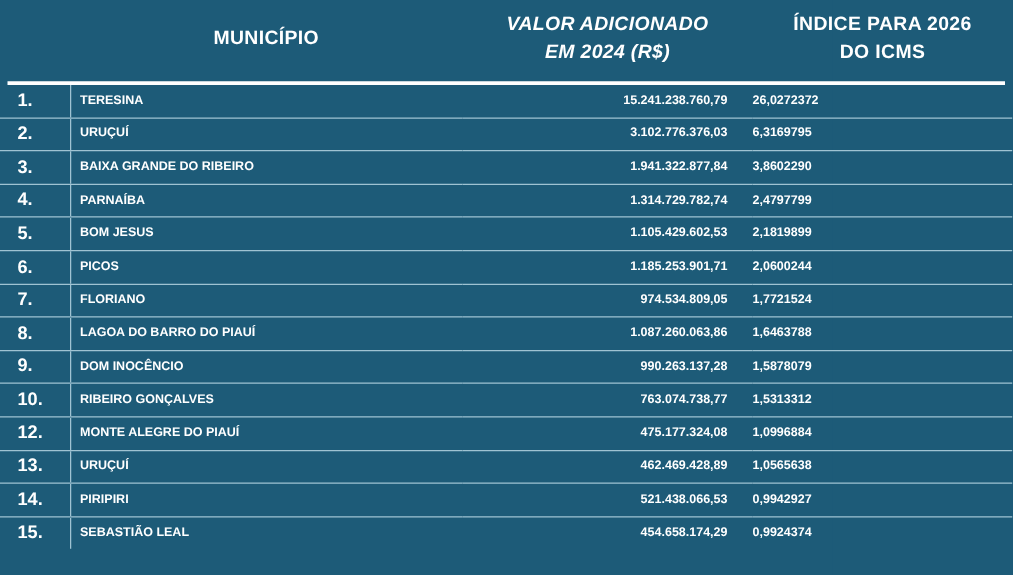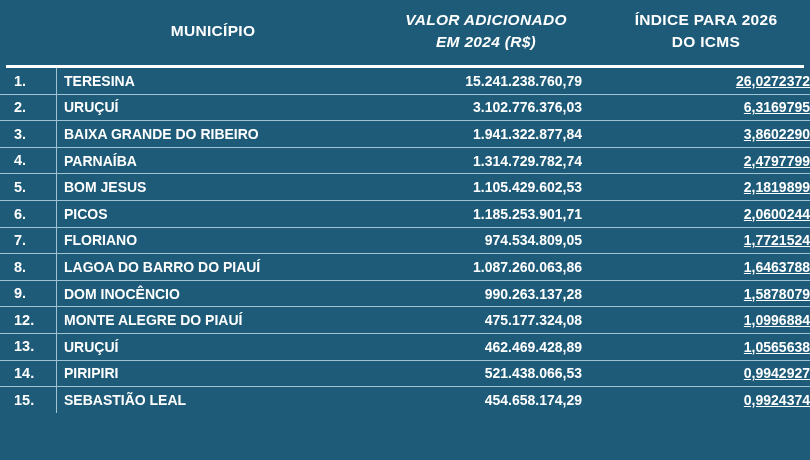--- a/index.html
+++ b/index.html
@@ -51,21 +51,21 @@
     height: 4px;
   }
   .sep-bar {
     height: 3px;
     background: #ffffff;
     margin: 0 6px 0 6px;
   }
 
   tbody td {
     color: #ffffff;
-    font-size: 14px;
+    font-size: 10px;
     font-weight: bold;
     padding: 0;
     height: 25.6px;
     vertical-align: middle;
     border-bottom: 1px solid #9fc3d2;
     line-height: 1;
   }
   tbody tr:last-child td {
     border-bottom: none;
   }
@@ -77,22 +77,21 @@
   }
   td.city {
     text-align: left;
     padding-left: 8px;
   }
   td.value {
     text-align: right;
     padding-right: 20px;
   }
   td.index {
-    text-align: right;
-    text-decoration: underline;
+    text-align: left;
   }
   td.rank::after {
     content: "";
     position: absolute;
   }
   tbody tr td.rank {
     border-right: none;
   }
   tbody td.city {
     box-shadow: inset 1px 0 0 0 #9fc3d2;
@@ -173,20 +172,26 @@
           <td class="value">1.087.260.063,86</td>
           <td class="index">1,6463788</td>
         </tr>
         <tr>
           <td class="rank">9.</td>
           <td class="city">DOM INOCÊNCIO</td>
           <td class="value">990.263.137,28</td>
           <td class="index">1,5878079</td>
         </tr>
         <tr>
+          <td class="rank">10.</td>
+          <td class="city">RIBEIRO GONÇALVES</td>
+          <td class="value">763.074.738,77</td>
+          <td class="index">1,5313312</td>
+        </tr>
+        <tr>
           <td class="rank">12.</td>
           <td class="city">MONTE ALEGRE DO PIAUÍ</td>
           <td class="value">475.177.324,08</td>
           <td class="index">1,0996884</td>
         </tr>
         <tr>
           <td class="rank">13.</td>
           <td class="city">URUÇUÍ</td>
           <td class="value">462.469.428,89</td>
           <td class="index">1,0565638</td>

